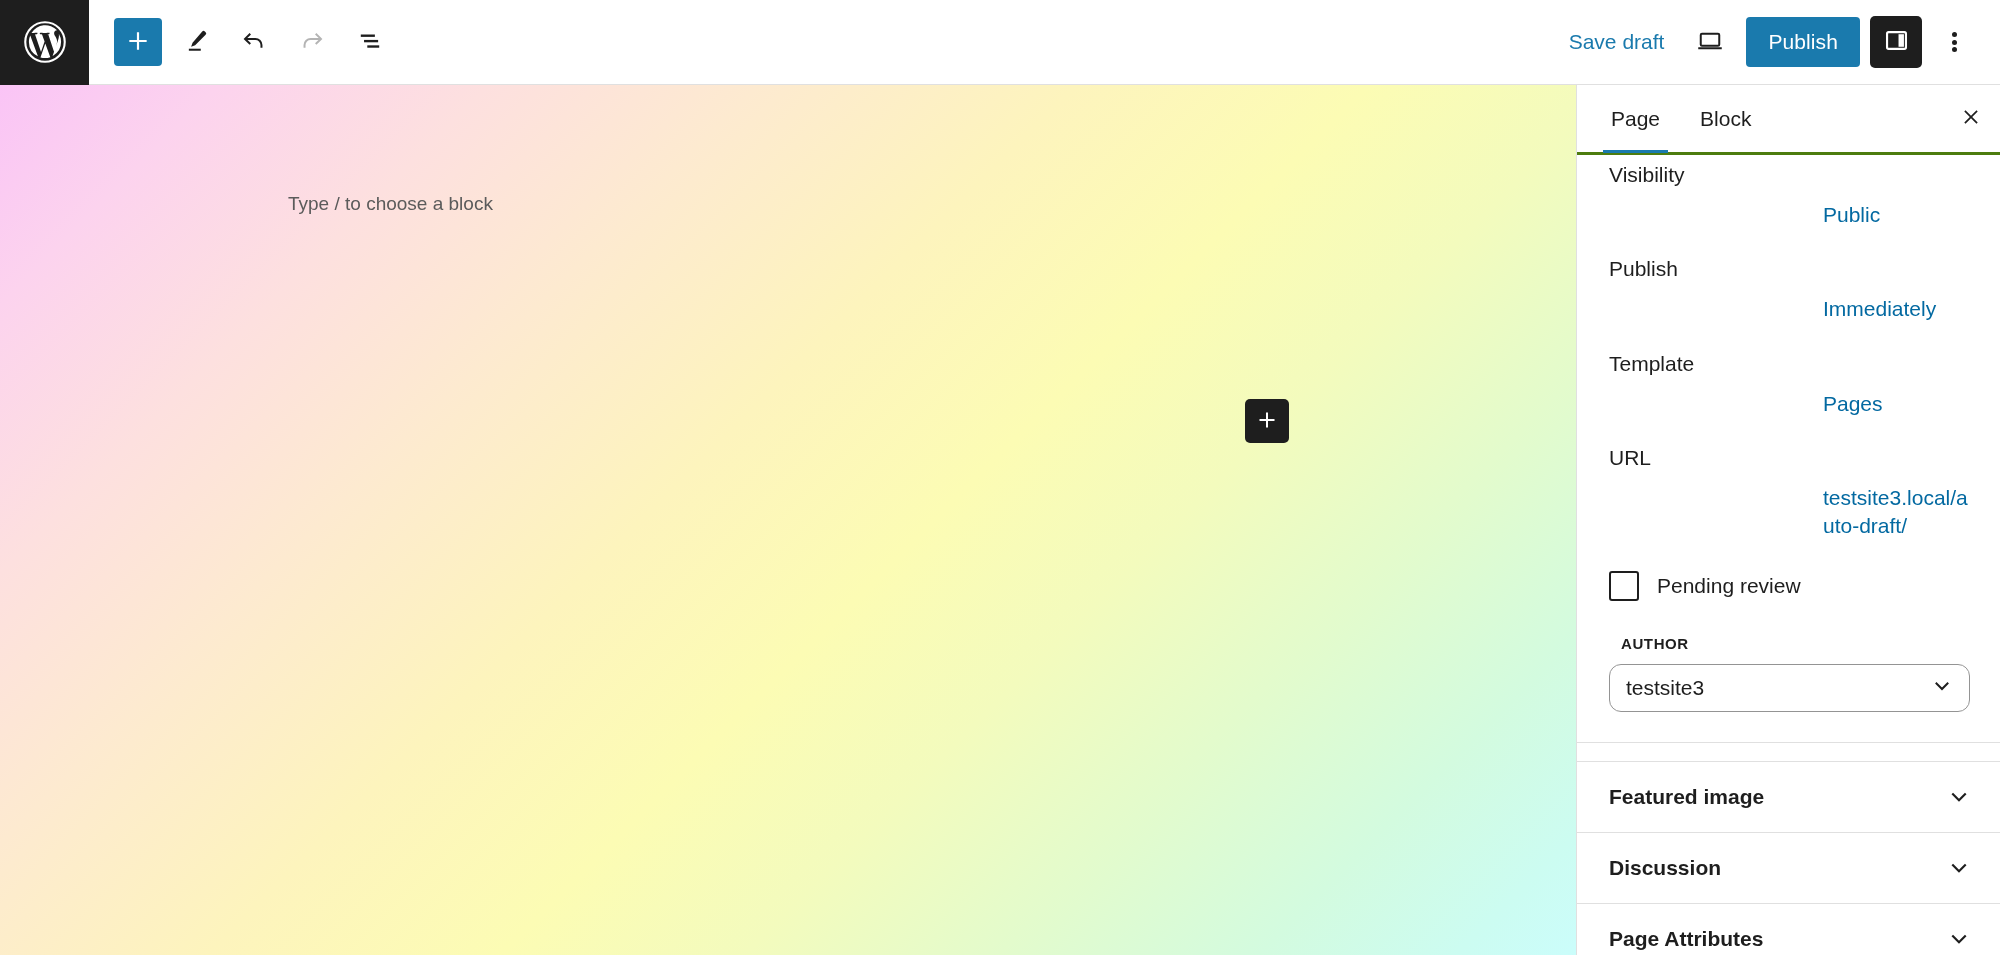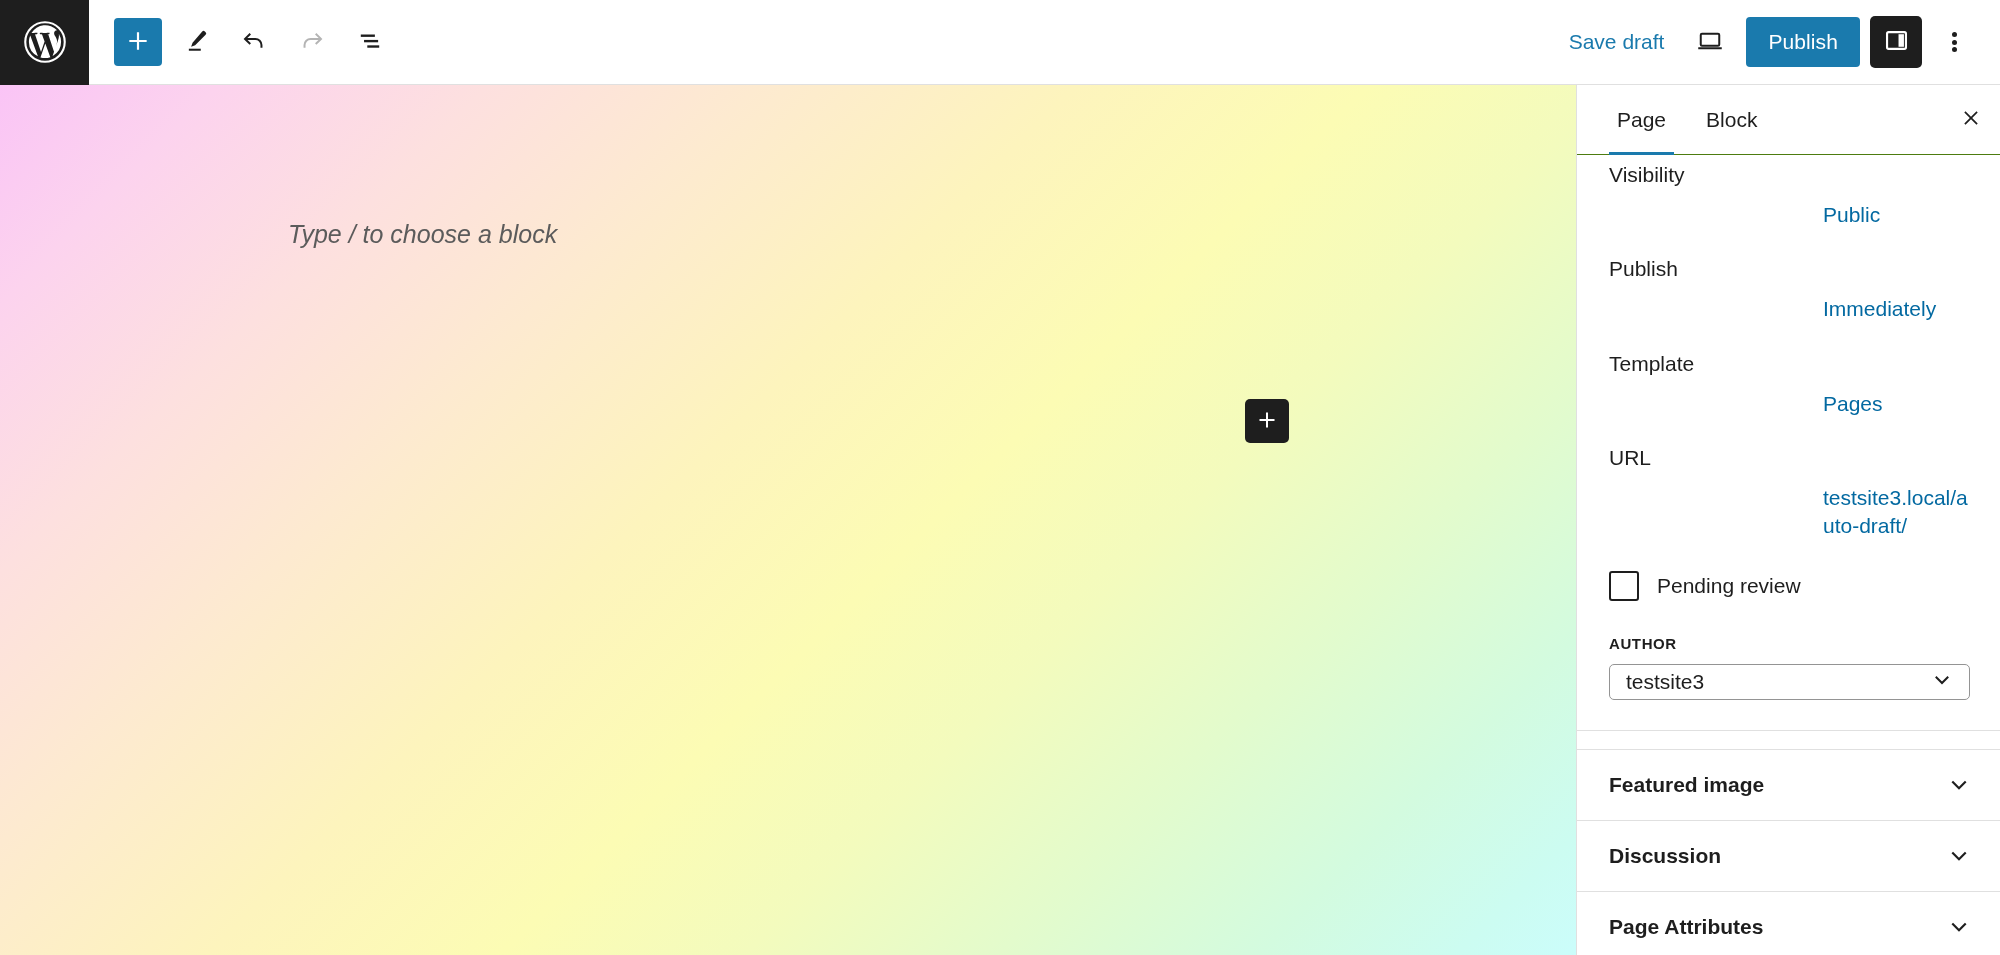--- a/index.html
+++ b/index.html
@@ -76,39 +76,38 @@
   .canvas-inner { padding: 70px 0 0 288px; position: relative; }
   .page-title {
     font-size: 86px; font-weight: 700; color: #0a0a0a; letter-spacing: -1px;
     line-height: 1; display: inline-block; position: relative; white-space: pre;
   }
   .caret {
     display: inline-block; width: 2px; height: 90px; background: #1e1e1e;
     vertical-align: -18px; margin-left: 1px;
   }
   .block-placeholder {
-    margin-top: 62px; font-size: 25px; color: #5b5b5b; line-height: 1.4;
+    margin-top: 36px; font-size: 19px; color: #5b5b5b; line-height: 1.4;
     font-family: "Liberation Sans", sans-serif;
-    font-style: italic;
   }
   .canvas-appender {
     position: absolute; left: 1245px; top: 314px;
     width: 44px; height: 44px; border-radius: 5px; background: #1e1e1e;
     border: none; cursor: pointer; display: flex; align-items: center; justify-content: center; color: #fff;
   }
 
   
   .sidebar {
     width: 424px; flex: 0 0 424px; background: #fff;
     border-left: 1px solid #e0e0e0; display: flex; flex-direction: column;
     overflow: hidden; position: relative;
   }
   .sidebar-tabs {
     display: flex; align-items: stretch; height: 70px; flex: 0 0 70px;
-    border-bottom: 1px solid #4d7c0f; position: relative; padding-left: 20px;
+    border-bottom: 3px solid #4d7c0f; position: relative; padding-left: 14px;
   }
   .tab {
     background: transparent; border: none; font-size: 21px; color: #1e1e1e;
     font-family: "Liberation Sans", sans-serif; padding: 0 20px; cursor: pointer;
     position: relative; display: flex; align-items: center;
   }
   .tab.active { font-weight: 400; }
   .tab.active::after {
     content: ""; position: absolute; left: 12px; right: 12px; bottom: -1px;
     height: 3px; background: #1a7aad;
@@ -141,25 +140,25 @@
 
   .pending-row { display: flex; align-items: center; gap: 18px; margin: 4px 0 34px 0; }
   .checkbox {
     width: 30px; height: 30px; border: 2px solid #1e1e1e; border-radius: 3px;
     background: #fff; cursor: pointer; flex: 0 0 30px;
   }
   .pending-label { font-size: 21px; color: #1e1e1e; cursor: pointer; }
 
   .field-label {
     font-size: 15px; font-weight: 700; color: #1e1e1e; letter-spacing: .6px;
-    text-transform: uppercase; margin-bottom: 12px; display: block;
+    text-transform: uppercase; margin-bottom: 12px; display: block; margin-left: 12px;
   }
   .select-wrap { position: relative; }
   .select-box {
-    width: 100%; height: 36px; border: 1px solid #949494; border-radius: 5px;
+    width: 100%; height: 48px; border: 1px solid #949494; border-radius: 12px;
     background: #fff; font-size: 21px; color: #1e1e1e; padding: 0 46px 0 16px;
     font-family: "Liberation Sans", sans-serif; display: flex; align-items: center;
     cursor: pointer; text-align: left;
   }
   .select-chev { position: absolute; right: 16px; top: 50%; transform: translateY(-50%); pointer-events: none; color: #1e1e1e; }
 
   .panel.gap-top { border-top: 1px solid #e0e0e0; }
   .spacer-block { height: 18px; }
 </style>
 </head>

